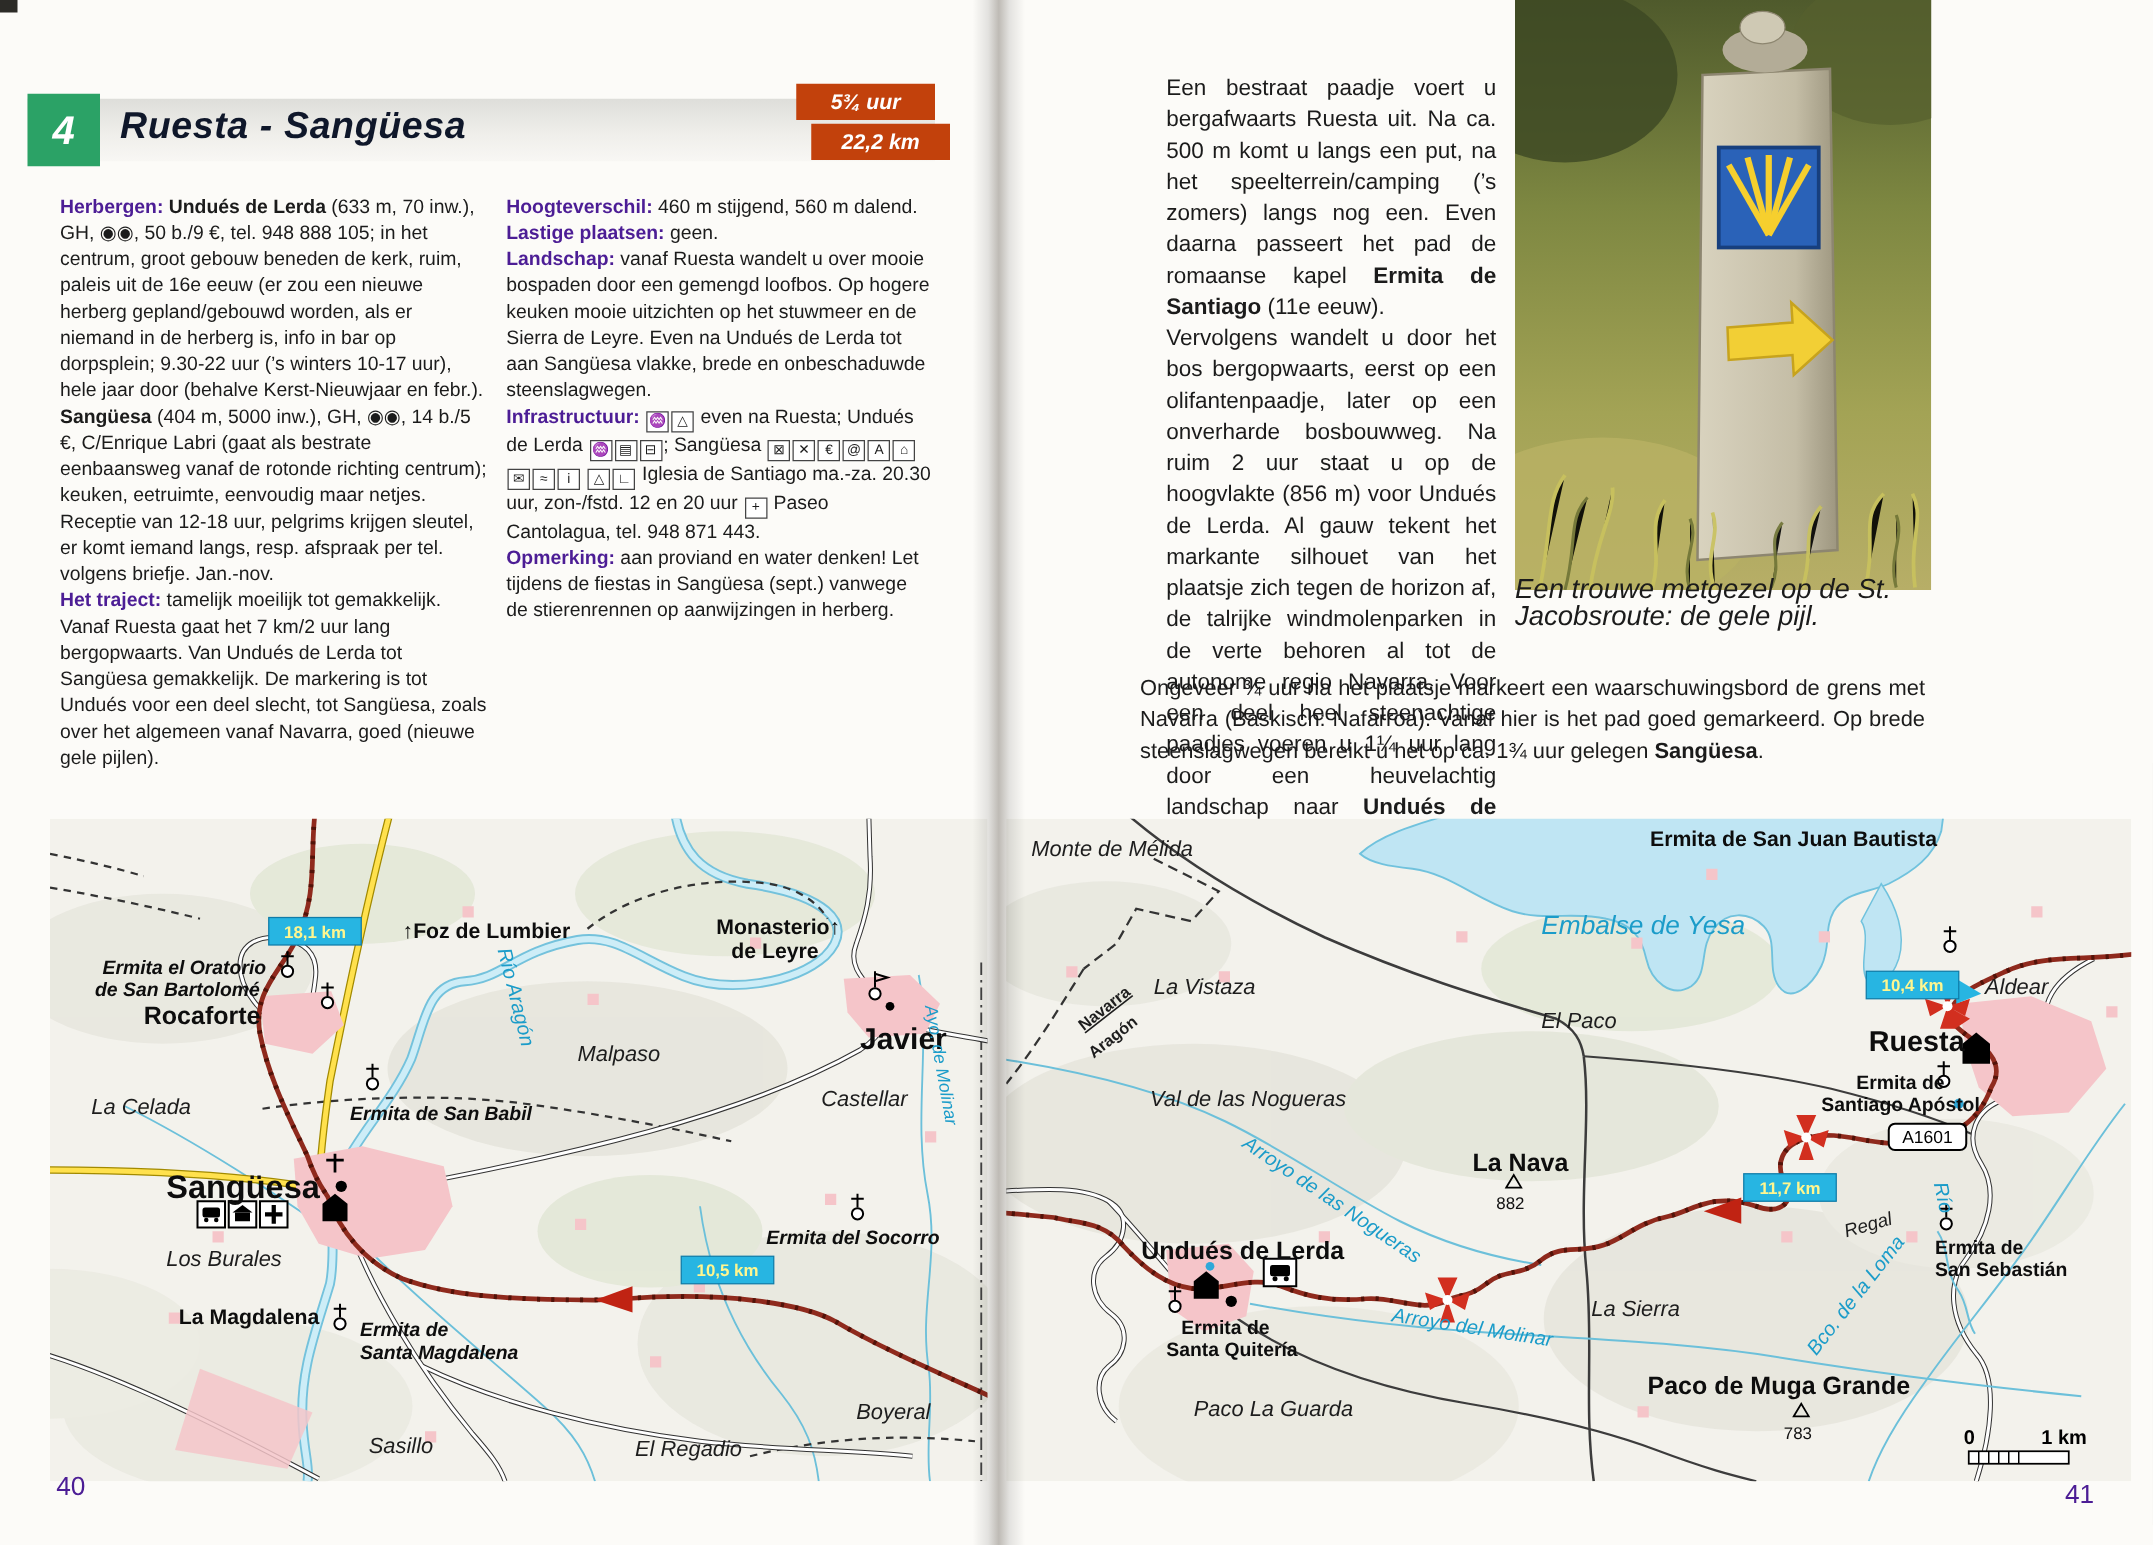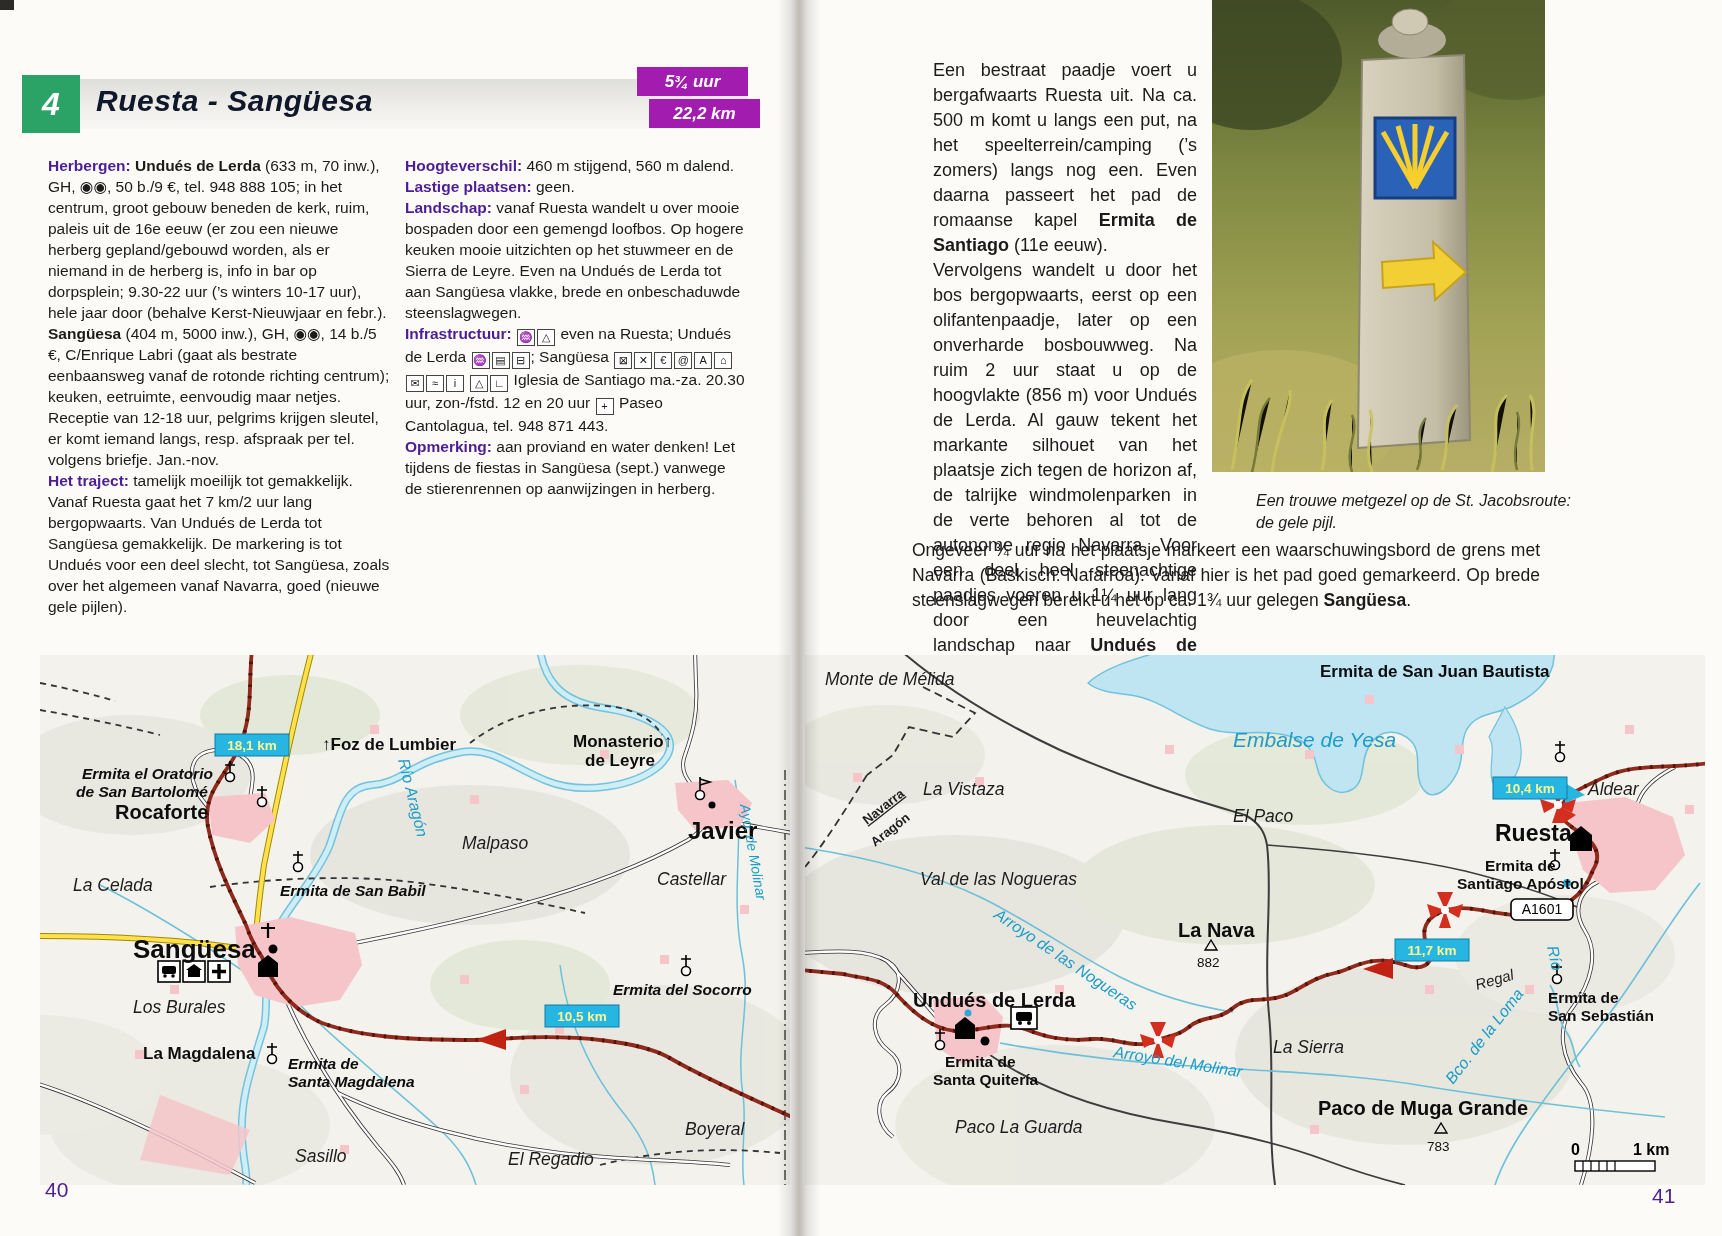--- a/index.html
+++ b/index.html
@@ -8,40 +8,40 @@
   .spine{position:absolute;left:778px;top:0;width:42px;height:1236px;
     background:linear-gradient(90deg,rgba(0,0,0,0) 0%,rgba(0,0,0,0.10) 30%,rgba(90,82,72,0.38) 50%,rgba(0,0,0,0.10) 70%,rgba(0,0,0,0) 100%);}
   .corner-mark{position:absolute;left:0;top:0;width:14px;height:10px;background:#2c2b27;}
 
   
   .stage-box{position:absolute;left:22px;top:75px;width:58px;height:58px;background:#2ba266;color:#fff;
     font-weight:bold;font-size:32px;display:flex;align-items:center;justify-content:center;font-style:italic;}
   .title-band{position:absolute;left:22px;top:79px;width:726px;height:50px;
     background:linear-gradient(180deg,#dededa 0%,#efeeea 55%,#f8f7f4 100%);}
   .stage-title{position:absolute;left:96px;top:84px;font-size:30px;font-weight:bold;font-style:italic;color:#0f172a;letter-spacing:.5px;}
-  .hdr-badge{position:absolute;left:637px;width:111px;height:29px;background:#a21caf;color:#fff;font-weight:bold;
+  .hdr-badge{position:absolute;left:637px;width:111px;height:29px;background:#c2410c;color:#fff;font-weight:bold;
     font-size:17px;display:flex;align-items:center;justify-content:center;font-style:italic;}
   .hdr-badge.b1{top:67px;}
   .hdr-badge.b2{top:99px;margin-left:12px;}
 
   
   .col{position:absolute;top:155px;font-size:15.5px;line-height:21px;text-align:left;}
   .col1{left:48px;width:344px;}
   .col2{left:405px;width:342px;}
   .col p{margin:0;}
   .kw{color:#4c1d95;font-weight:bold;}
   .ibox{display:inline-block;min-width:14px;height:15px;border:1px solid #444;background:#fff;font-size:11px;
     line-height:14px;text-align:center;padding:0 1px;margin:0 1px;vertical-align:-2px;}
 
   
   .body-col{position:absolute;left:933px;top:58px;width:264px;font-size:18px;line-height:25px;text-align:justify;}
   .body-col p{margin:0;}
   .para3{position:absolute;left:912px;top:538px;width:628px;font-size:17.5px;line-height:25px;text-align:justify;}
   .photo{position:absolute;left:1212px;top:0;width:333px;height:472px;}
-  .caption{position:absolute;left:1212px;top:490px;width:332px;font-size:16px;line-height:22px;font-style:italic;margin-left:44px;}
+  .caption{position:absolute;left:1212px;top:460px;width:332px;font-size:22px;line-height:22px;font-style:italic;}
   .pagenum{position:absolute;font-size:21px;color:#4c1d95;}
   .pn-left{left:45px;top:1178px;}
   .pn-right{left:1652px;top:1184px;}
 
   .mapsvg{position:absolute;}
   svg text{font-family:"Liberation Sans",sans-serif;}
   .m-town{font-weight:bold;font-size:20px;fill:#0d0d0d;}
   .m-town-lg{font-weight:bold;font-size:26px;fill:#0d0d0d;}
   .m-dest{font-weight:bold;font-size:17px;fill:#0d0d0d;}
   .m-area{font-style:italic;font-size:17.5px;fill:#1d1d1d;}

